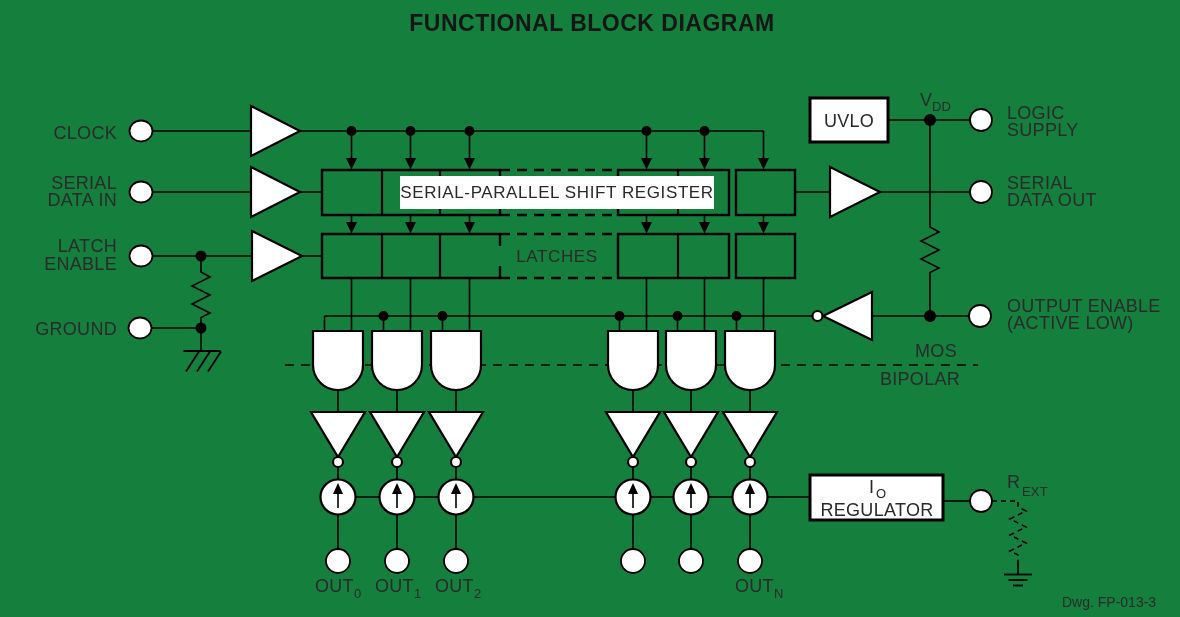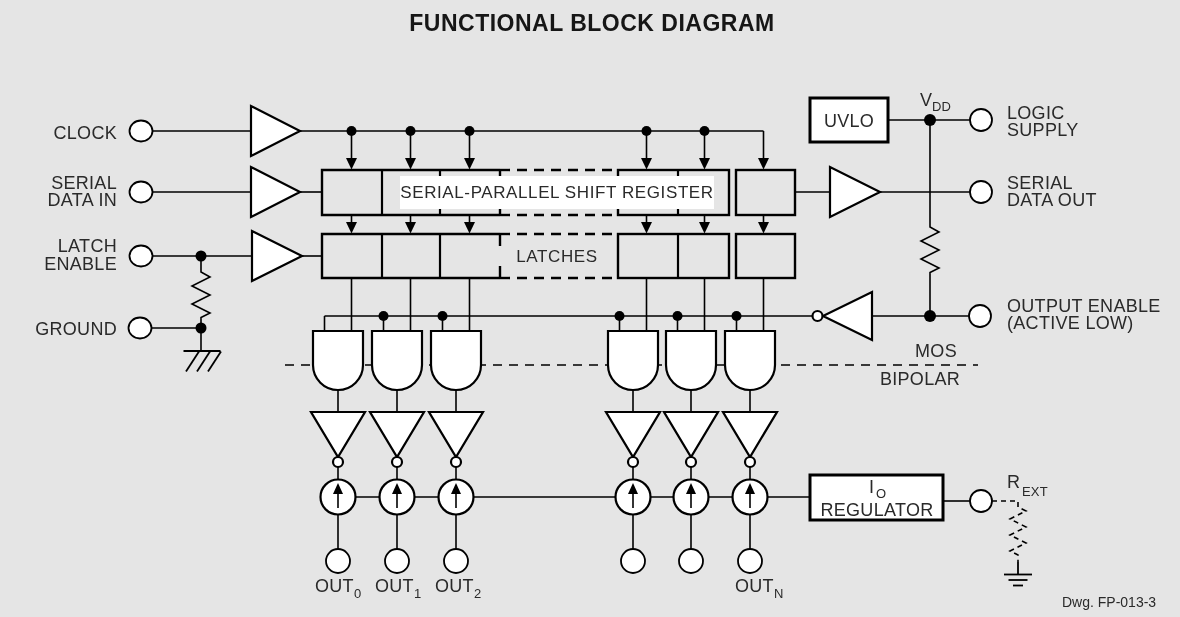--- a/index.html
+++ b/index.html
@@ -1,16 +1,16 @@
 <!DOCTYPE html>
 <html><head>
 <meta charset="utf-8">
 <style>
   html,body{margin:0;padding:0;background:#fff;}
-  #stage{position:relative;width:1180px;height:617px;background:#e5e5e5;overflow:hidden;}
+  #stage{position:relative;width:1180px;height:617px;background:#15803d;overflow:hidden;}
   svg{display:block;}
   .w{stroke:#000;stroke-width:1.6;fill:none;}
   .b{stroke:#000;stroke-width:2.4;fill:none;}
   .div{stroke:#000;stroke-width:2.2;fill:none;}
   .dashrow{stroke:#000;stroke-width:2.4;fill:none;stroke-dasharray:10 7;}
   .bb{stroke:#000;stroke-width:3;fill:#fff;}
   .shape{stroke:#000;stroke-width:2.2;fill:#fff;}
   .pin{stroke:#000;stroke-width:1.8;fill:#fff;}
   .dot{fill:#000;stroke:none;}
   .ah{fill:#000;stroke:none;}

